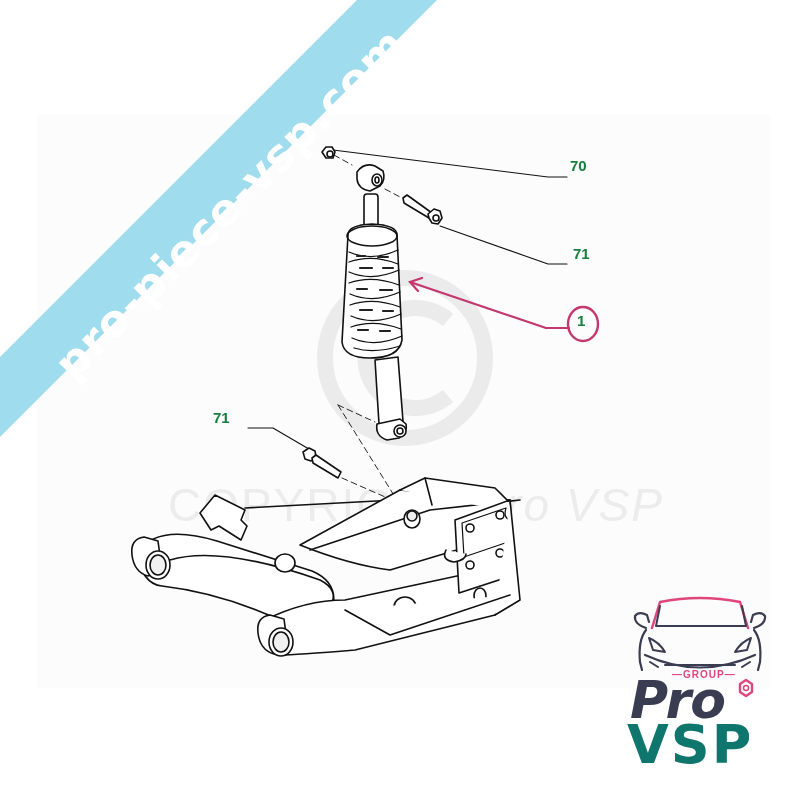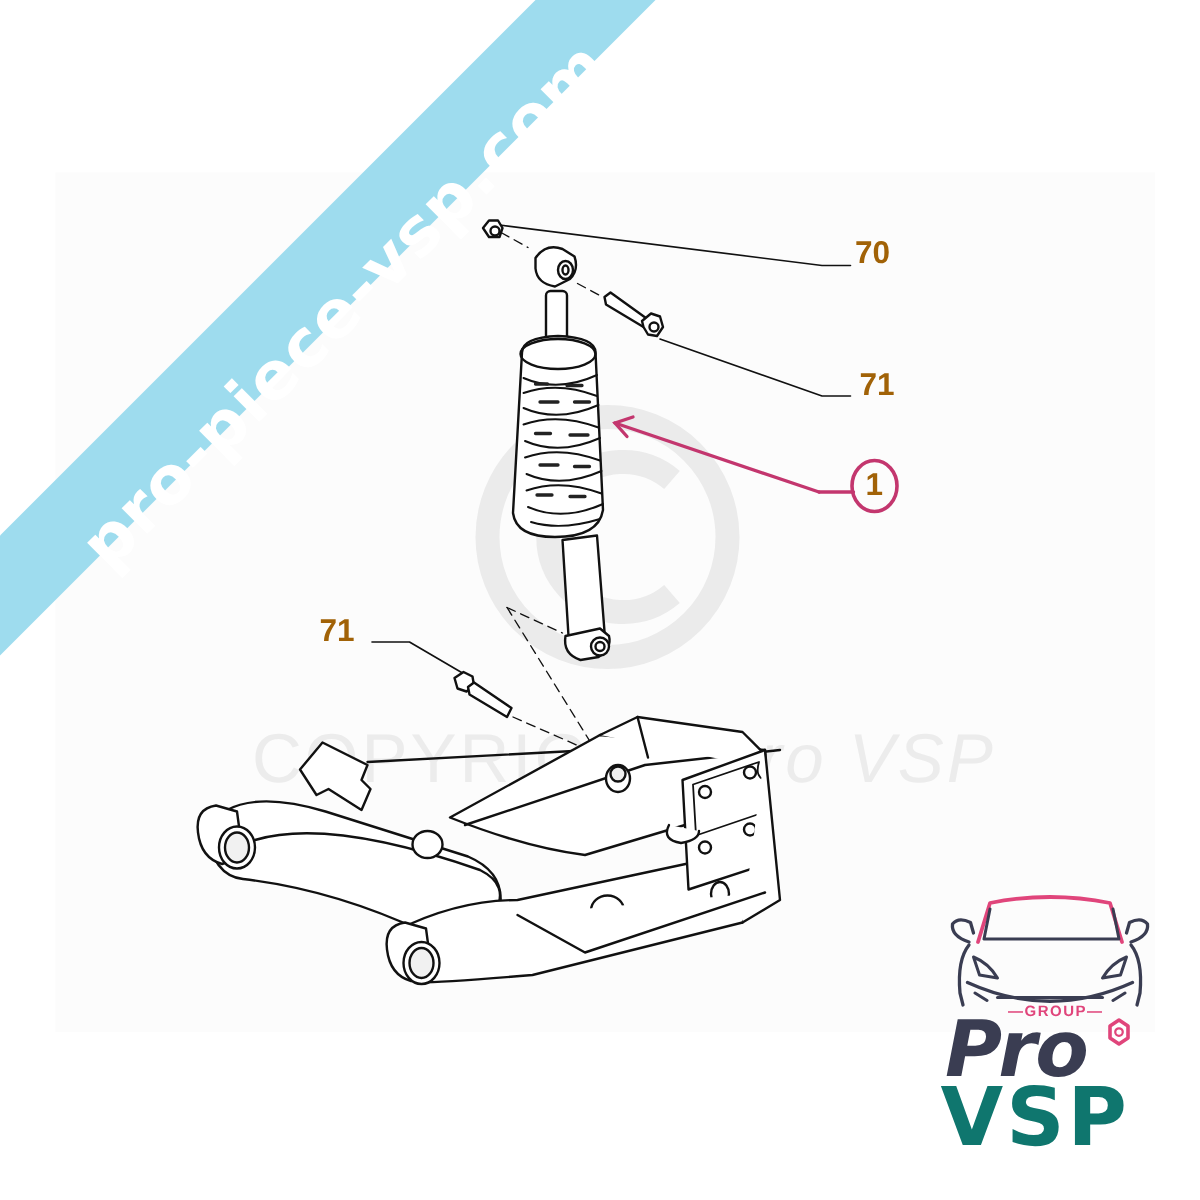--- a/index.html
+++ b/index.html
@@ -4,21 +4,21 @@
 <style>
   html, body { margin:0; padding:0; }
   body { width:800px; height:800px; position:relative; overflow:hidden; background:#ffffff; font-family:"Liberation Sans", sans-serif; }
   .panel { position:absolute; left:37px; top:115px; width:733px; height:573px; background:#fcfcfc; }
   .diagram { position:absolute; left:0; top:0; width:800px; height:800px; }
   .banner { position:absolute; left:0; top:0; width:800px; height:800px; pointer-events:none; }
   .banner-text { position:absolute; left:-30px; top:178px; width:520px; text-align:center;
     transform:rotate(-45deg); transform-origin:center center;
     font-family:"DejaVu Sans", sans-serif; font-weight:bold; font-size:44px; letter-spacing:1px;
     color:#ffffff; white-space:nowrap; }
-  .callout { position:absolute; font-family:"Liberation Sans", sans-serif; font-weight:bold; font-size:21px; color:#a16207; }
+  .callout { position:absolute; font-family:"Liberation Sans", sans-serif; font-weight:bold; font-size:15px; color:#15803d; }
   .copyright-text { position:absolute; left:168px; top:478px; font-size:46px; color:#ececec; letter-spacing:2px; white-space:nowrap; }
   .copyright-text .brand { font-style:italic; }
   .logo { position:absolute; left:618px; top:588px; width:160px; height:190px; }
   .logo-pro { position:absolute; left:630px; top:670px; font-family:"DejaVu Sans", sans-serif; font-weight:bold; font-style:italic; font-size:52px; color:#3a3d52; letter-spacing:-1px; }
   .logo-vsp { position:absolute; left:627px; top:713px; font-family:"DejaVu Sans", sans-serif; font-weight:bold; font-size:54px; color:#0f766e; letter-spacing:2px; }
   .logo-group { position:absolute; left:672px; top:669px; font-family:"Liberation Sans", sans-serif; font-weight:bold; font-size:10px; color:#e0457b; letter-spacing:1px; }
 </style>
 </head>
 <body>
 

